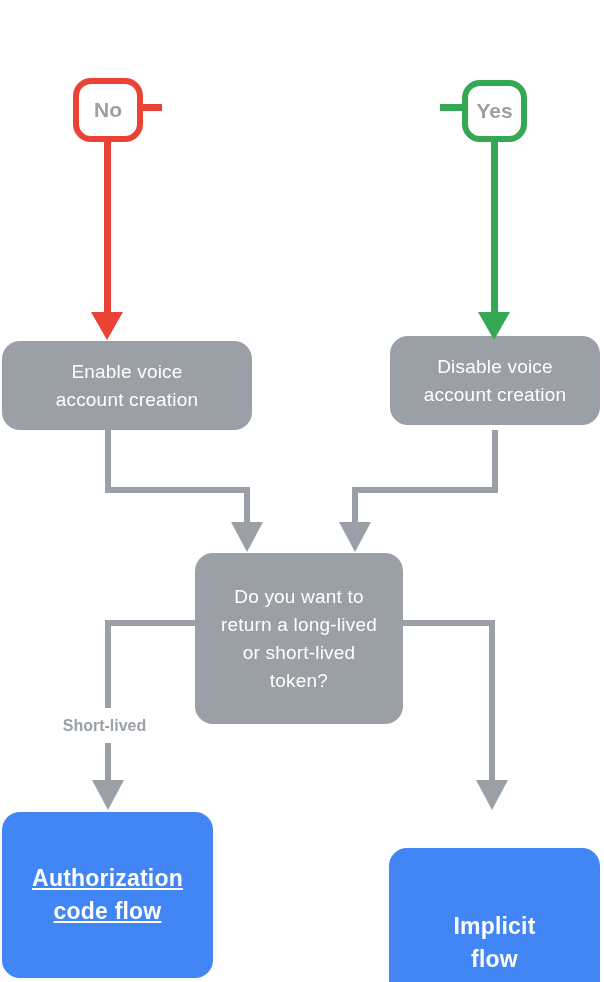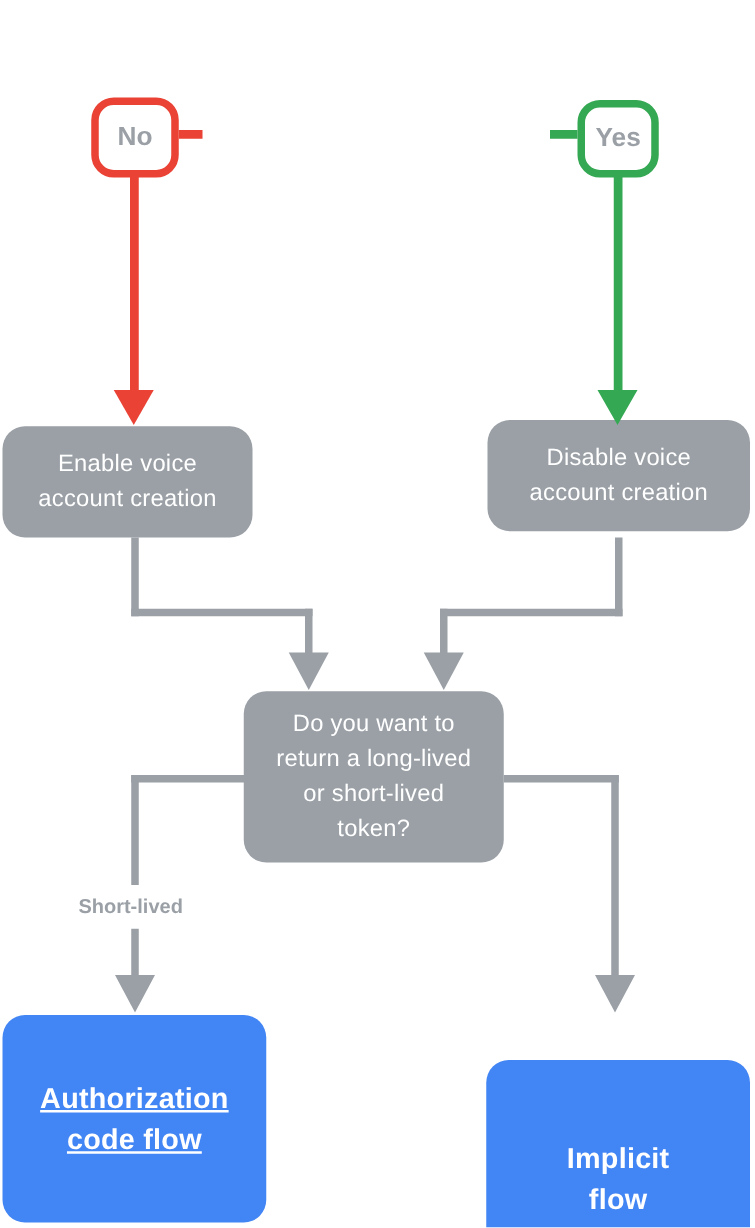--- a/index.html
+++ b/index.html
@@ -82,36 +82,36 @@
   <div class="line line-red" style="left:143px; top:104px; width:19px; height:7px;"></div>
   <div class="node badge badge-no" style="left:73px; top:78px; width:70px; height:64px;">No</div>
   <div class="line line-red" style="left:104px; top:140px; width:7px; height:174px;"></div>
   <div class="arrow arrow-red" style="left:91px; top:312px;"></div>
 
   <div class="line line-green" style="left:440px; top:104px; width:22px; height:7px;"></div>
   <div class="node badge badge-yes" style="left:462px; top:80px; width:65px; height:62px;">Yes</div>
   <div class="line line-green" style="left:491px; top:140px; width:7px; height:174px;"></div>
   <div class="arrow arrow-green" style="left:478px; top:312px;"></div>
 
-  <div class="node gray-node" style="left:2px; top:341px; width:200px; height:89px;">Enable voice
+  <div class="node gray-node" style="left:2px; top:341px; width:250px; height:89px;">Enable voice
 account creation</div>
   <div class="node gray-node" style="left:390px; top:336px; width:210px; height:89px;">Disable voice
 account creation</div>
 
   <div class="line line-gray" style="left:105px; top:430px; width:6px; height:63px;"></div>
   <div class="line line-gray" style="left:105px; top:487px; width:145px; height:6px;"></div>
   <div class="line line-gray" style="left:244px; top:487px; width:6px; height:37px;"></div>
   <div class="arrow arrow-gray" style="left:231px; top:522px;"></div>
 
   <div class="line line-gray" style="left:492px; top:430px; width:6px; height:63px;"></div>
   <div class="line line-gray" style="left:352px; top:487px; width:146px; height:6px;"></div>
   <div class="line line-gray" style="left:352px; top:487px; width:6px; height:37px;"></div>
   <div class="arrow arrow-gray" style="left:339px; top:522px;"></div>
 
-  <div class="node gray-node" style="left:195px; top:553px; width:208px; height:137px; padding:4px 8px; z-index:2;">Do you want to
+  <div class="node gray-node" style="left:195px; top:553px; width:208px; height:171px; padding:4px 8px; z-index:2;">Do you want to
 return a long-lived
 or short-lived
 token?</div>
 
   <div class="line line-gray" style="left:105px; top:620px; width:95px; height:6px;"></div>
   <div class="line line-gray" style="left:105px; top:620px; width:6px; height:162px;"></div>
   <div class="tag" style="left:18px; top:708px; width:173px; height:35px;">Short-lived</div>
   <div class="arrow arrow-gray" style="left:92px; top:780px;"></div>
 
   <div class="line line-gray" style="left:403px; top:620px; width:92px; height:6px;"></div>

